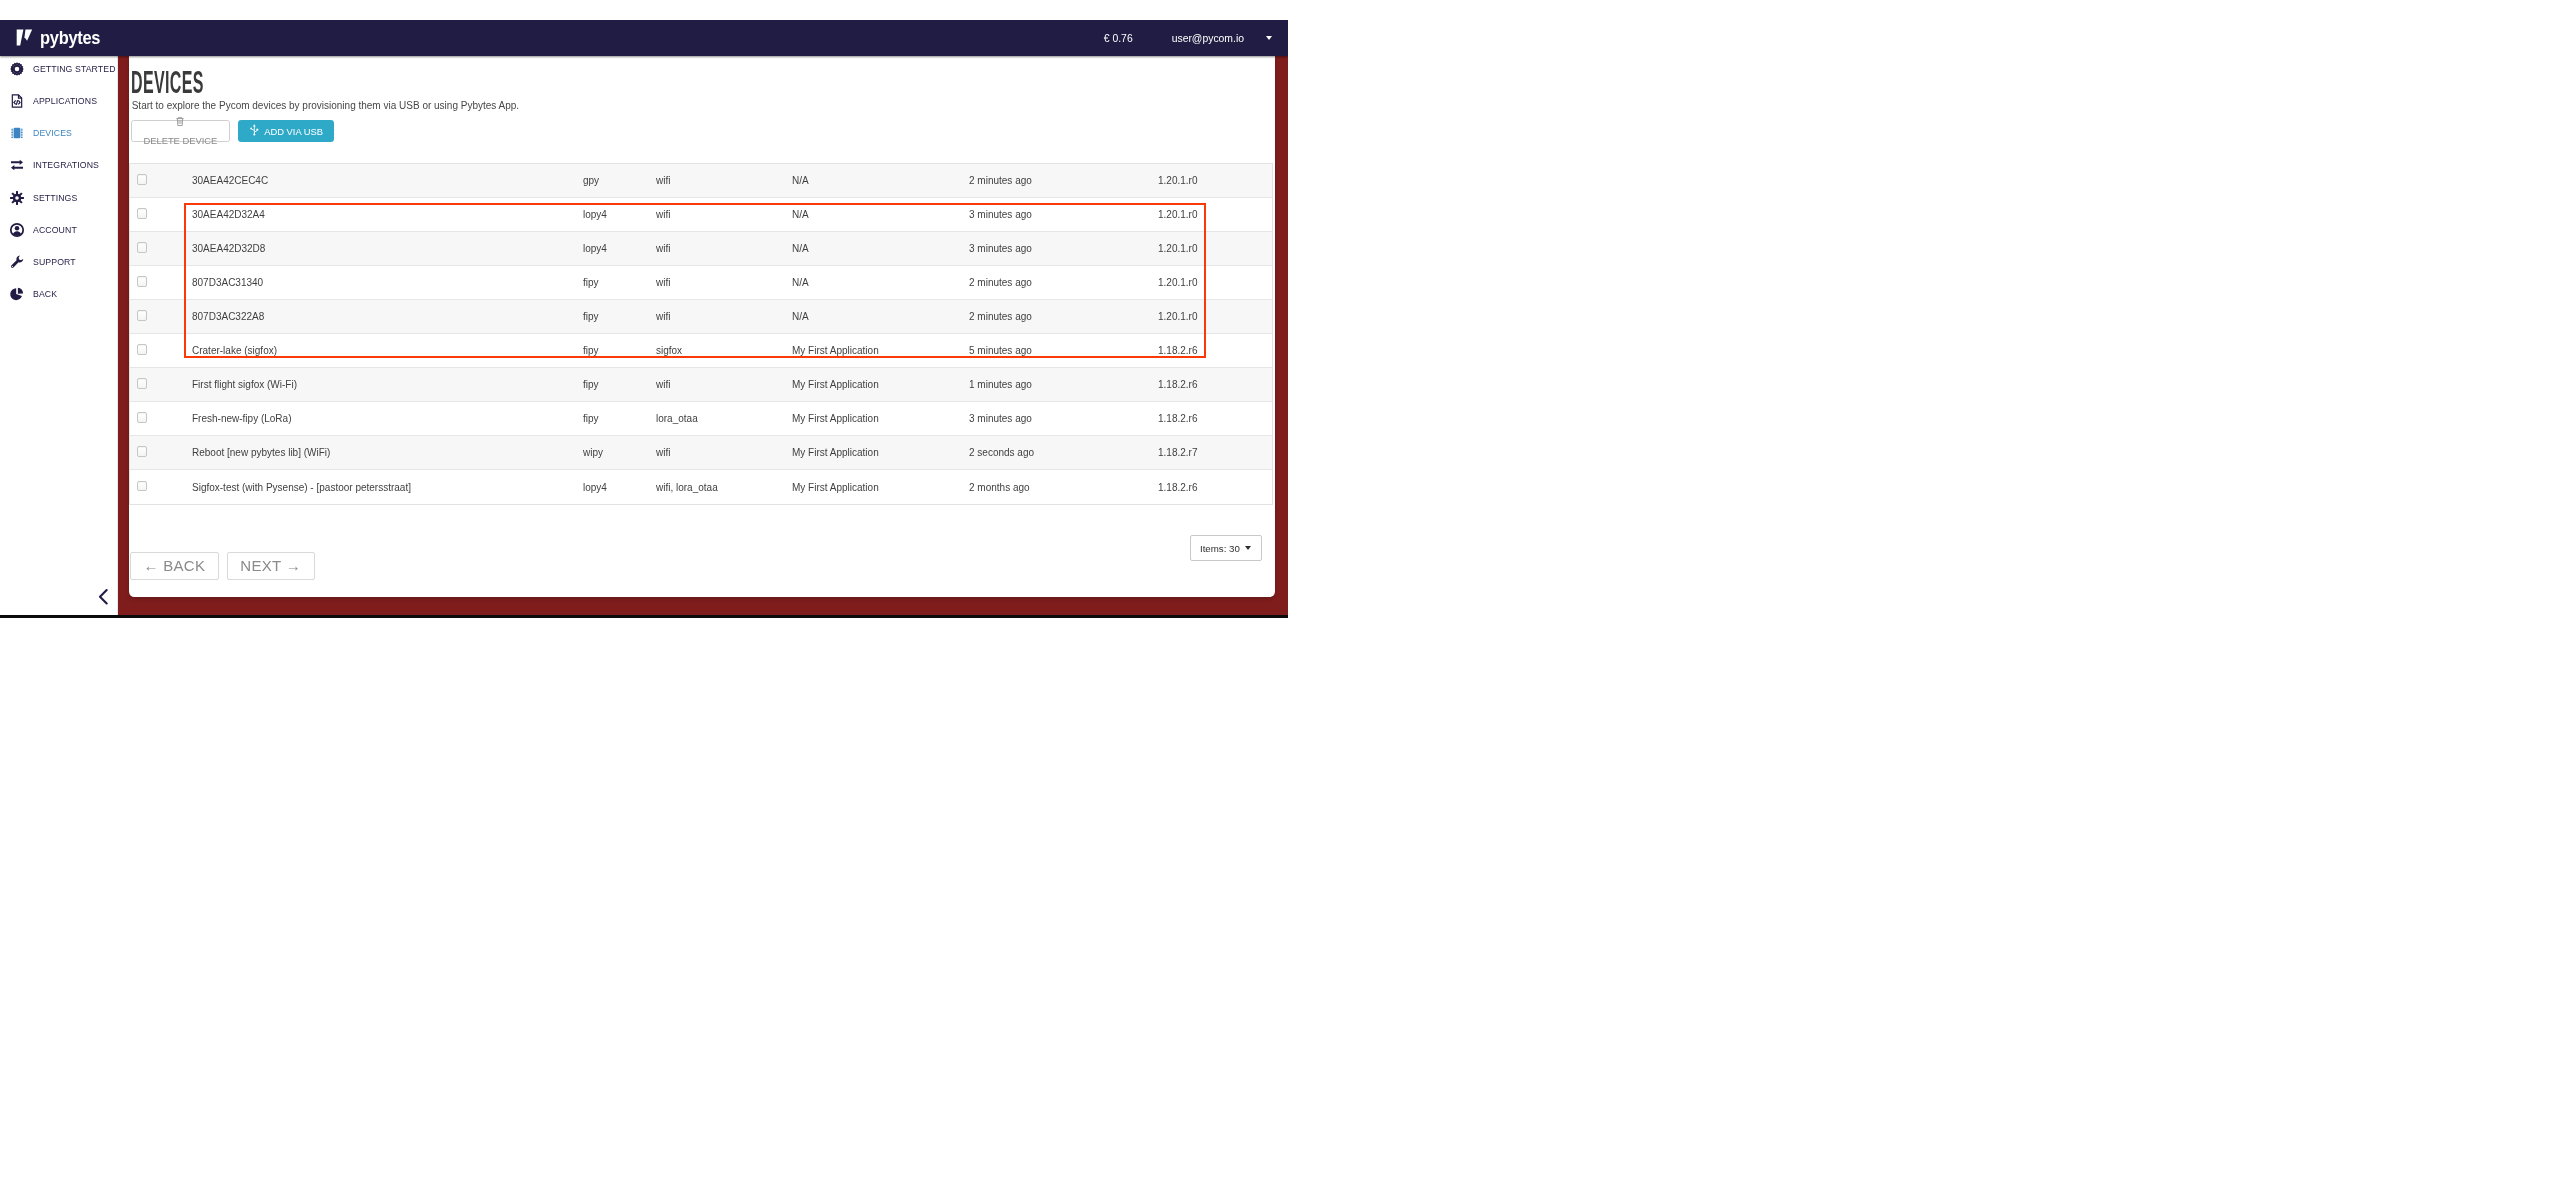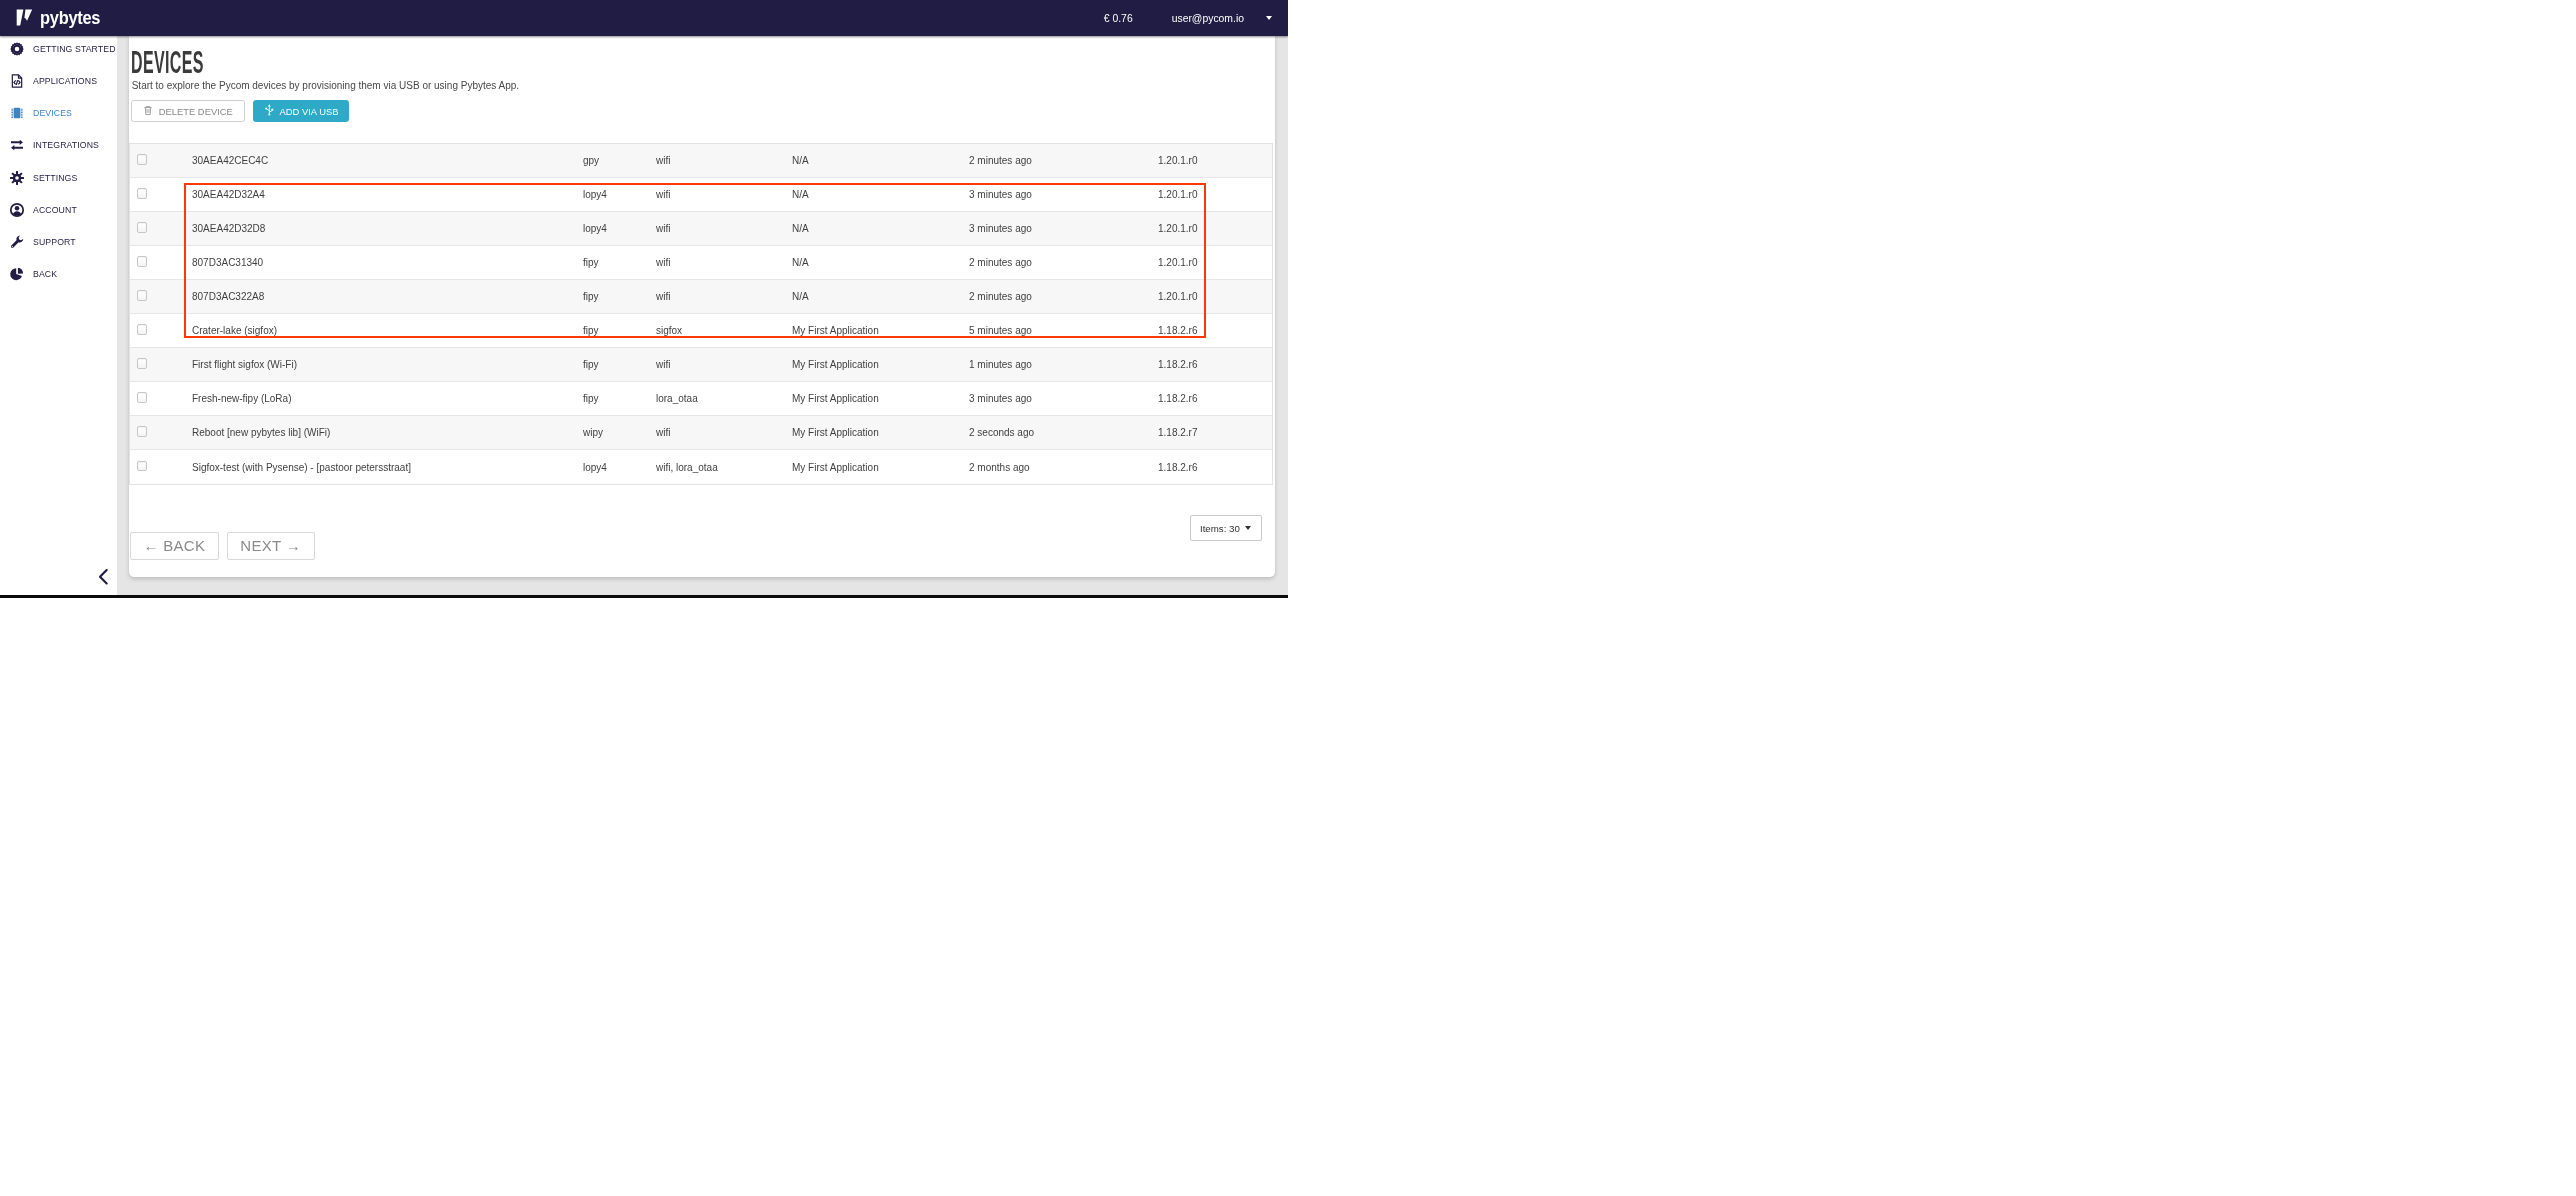--- a/index.html
+++ b/index.html
@@ -1,18 +1,18 @@
 <!DOCTYPE html>
 <html style="font-size:10.7px"><head>
 <meta charset="utf-8">
 <style>
   * { margin:0; padding:0; box-sizing:border-box; }
   html,body { background:#ffffff; }
   body { font-family:"Liberation Sans", sans-serif; }
-  .app { position:relative; width:1288px; height:598px; overflow:hidden; background:#e5e5e5;
+  .app { position:relative; width:1288px; height:598px; overflow:hidden; background:#7f1d1d;margin-top:20px;
          --topbar-bg:#211c44; --sidebar-active:#3d85c2; --add-usb-teal:#2fa9c8; --highlight-red:#f93a08; }
 
   
   .topbar { position:absolute; top:0; left:0; right:0; height:36px; background:var(--topbar-bg);
             display:flex; align-items:center; padding:0 16px; z-index:30;
             box-shadow:0 0.7px 2px rgba(0,0,0,.45); }
   .logo { display:flex; align-items:center; gap:6px; }
   .logo-text { color:#fff; font-size:17.5px; font-weight:700; letter-spacing:-0.3px;
                transform:scaleX(.94); transform-origin:0 50%; display:inline-block; }
   .topbar-right { margin-left:auto; display:flex; align-items:center; gap:39px; color:#fff; font-size:10.4px; }
@@ -35,21 +35,21 @@
   
   .card { position:absolute; left:129px; top:36px; width:1146px; height:541px; background:#fff;
           border-radius:0 0 5.4px 5.4px; box-shadow:0 1.3px 4px rgba(0,0,0,.18); z-index:10; }
   .page-title { position:absolute; left:2px; top:8px; font-size:32px; font-weight:700; color:#3a3a3a;
                 transform:scaleX(.5); transform-origin:0 0; display:inline-block; letter-spacing:0.7px;
                 white-space:nowrap; }
   .page-subtitle { position:absolute; left:2.7px; top:44px; font-size:10px; color:#474747; }
   .toolbar { position:absolute; left:2px; top:64px; display:flex; gap:8px; }
   .btn { display:inline-flex; align-items:center; justify-content:center; height:22px; border-radius:2.7px;
          font-size:9.4px; cursor:pointer; white-space:nowrap; }
-  .btn-delete { background:#fff; border:0.7px solid #cfcfcf; color:#8a8a8a; padding:0 11.4px; gap:5.4px; }
+  .btn-delete { background:#fff; border:0.7px solid #cfcfcf; color:#8a8a8a; padding:0 11.4px; gap:5.4px;flex-direction:column; }
   .btn-add { background:var(--add-usb-teal); border:0.7px solid var(--add-usb-teal); color:#fff; padding:0 10px; gap:4.7px; }
 
   
   .table { position:absolute; left:0; top:107px; width:1144px; border:0.7px solid #e2e2e2; background:#fff; }
   .tr { display:grid; grid-template-columns:62px 391px 73px 136px 177px 189px auto;
         align-items:center; height:34px; border-bottom:0.7px solid #e6e6e6; font-size:10px; color:#3f3f3f; }
   .tr:last-child { border-bottom:none; }
   .tr.striped { background:#f7f7f7; }
   .thead { height:28px; border-bottom:0.7px solid #e2e2e2; background:#fff; }
   .th { font-weight:700; color:#2e2e2e; font-size:10.4px; letter-spacing:0.3px;

